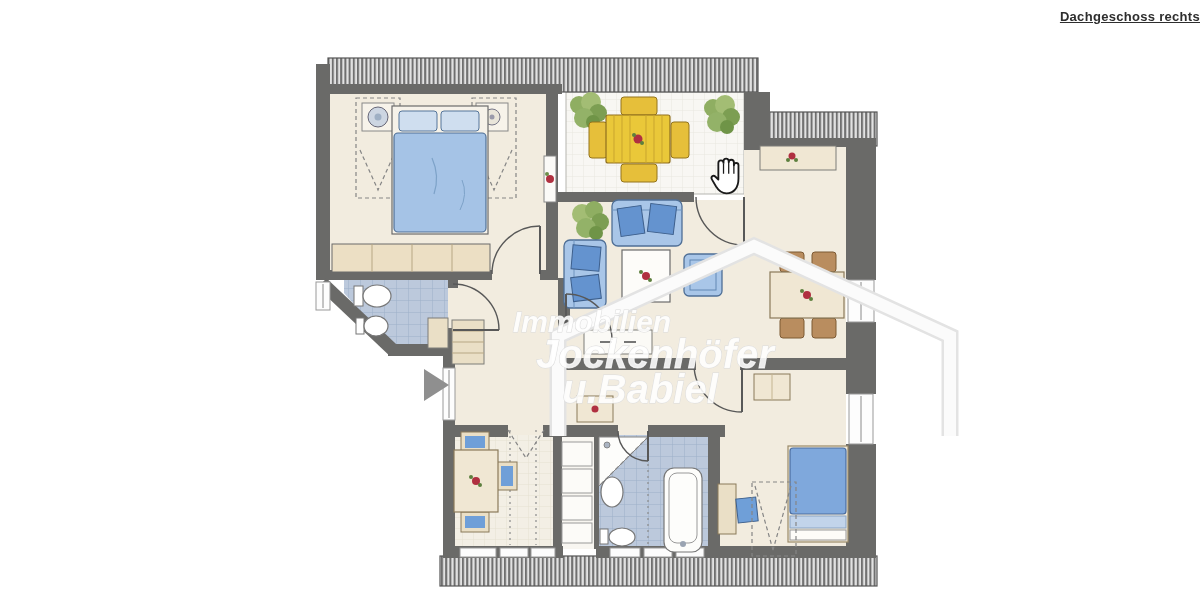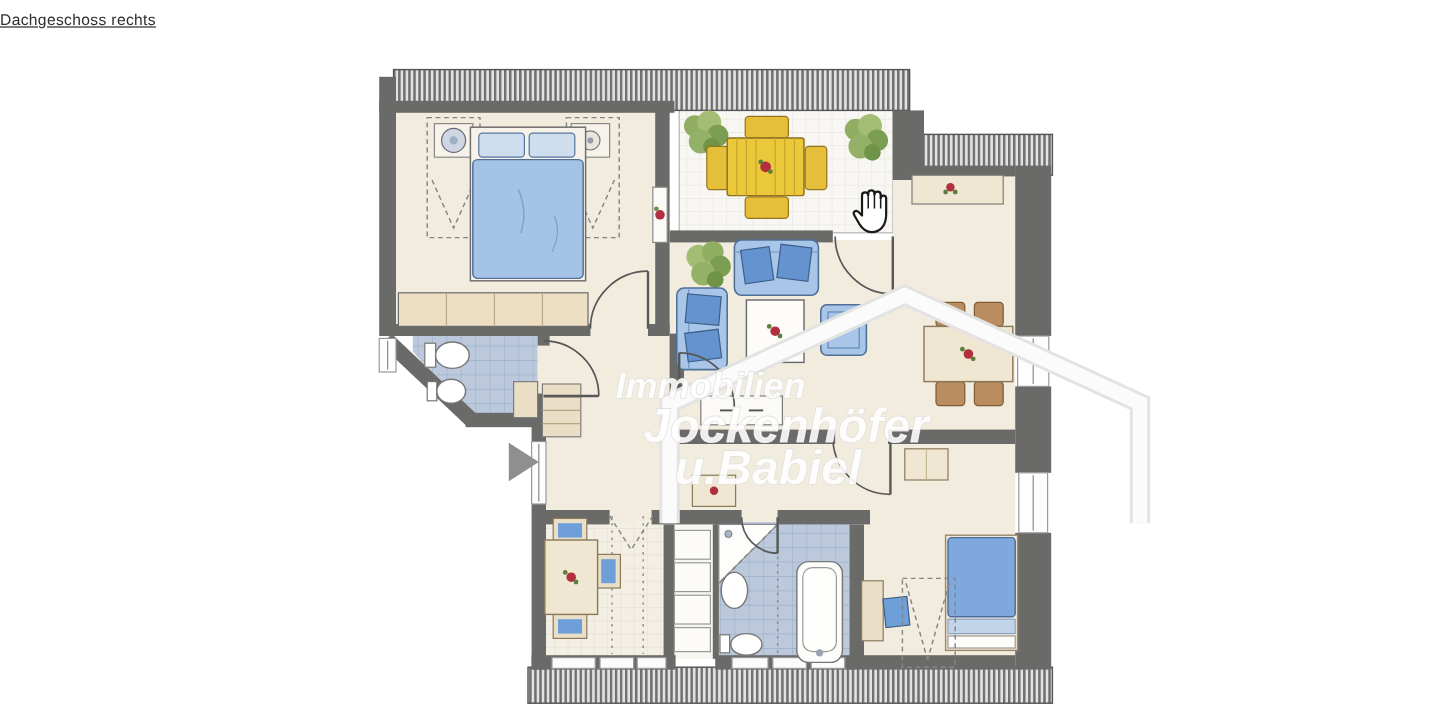--- a/index.html
+++ b/index.html
@@ -1,19 +1,19 @@
 <!DOCTYPE html>
 <html><head>
 <meta charset="utf-8">
 <style>
   html,body{margin:0;padding:0;background:#ffffff;width:1200px;height:600px;overflow:hidden;
             font-family:"Liberation Sans", sans-serif;}
   .stage{position:relative;width:1200px;height:600px;background:#fff;}
-  .title{position:absolute;top:9px;left:0;width:100%;text-align:left;
-         font-size:13px;font-weight:normal;color:#2e2e2e;letter-spacing:.3px;}
+  .title{position:absolute;top:9px;left:0;width:100%;text-align:right;
+         font-size:13px;font-weight:bold;color:#2e2e2e;letter-spacing:.3px;}
   .title span{text-decoration:underline;}
   svg.plan{position:absolute;left:0;top:0;}
   .next-btn{position:absolute;left:424px;top:368px;width:30px;height:34px;background:transparent;
             border:none;padding:0;cursor:pointer;}
   .tri-right{display:block;width:0;height:0;border-top:16px solid transparent;
              border-bottom:16px solid transparent;border-left:25px solid #8f8f8f;}
   .wm-txt{font-family:"Liberation Sans", sans-serif;font-weight:bold;font-style:italic;
           fill:rgba(255,255,255,0.88);stroke:#dcdcdc;stroke-width:1px;paint-order:stroke;
           text-anchor:middle;}
   .wall{fill:#6a6a68;}

